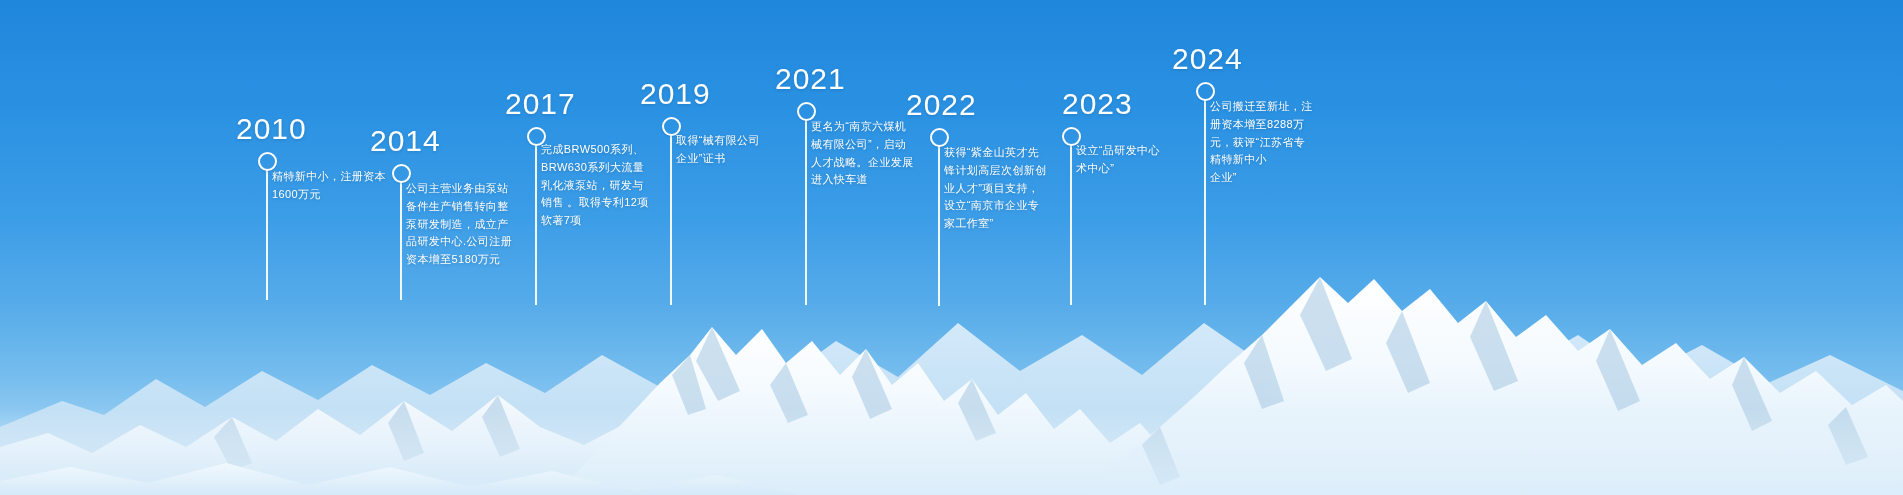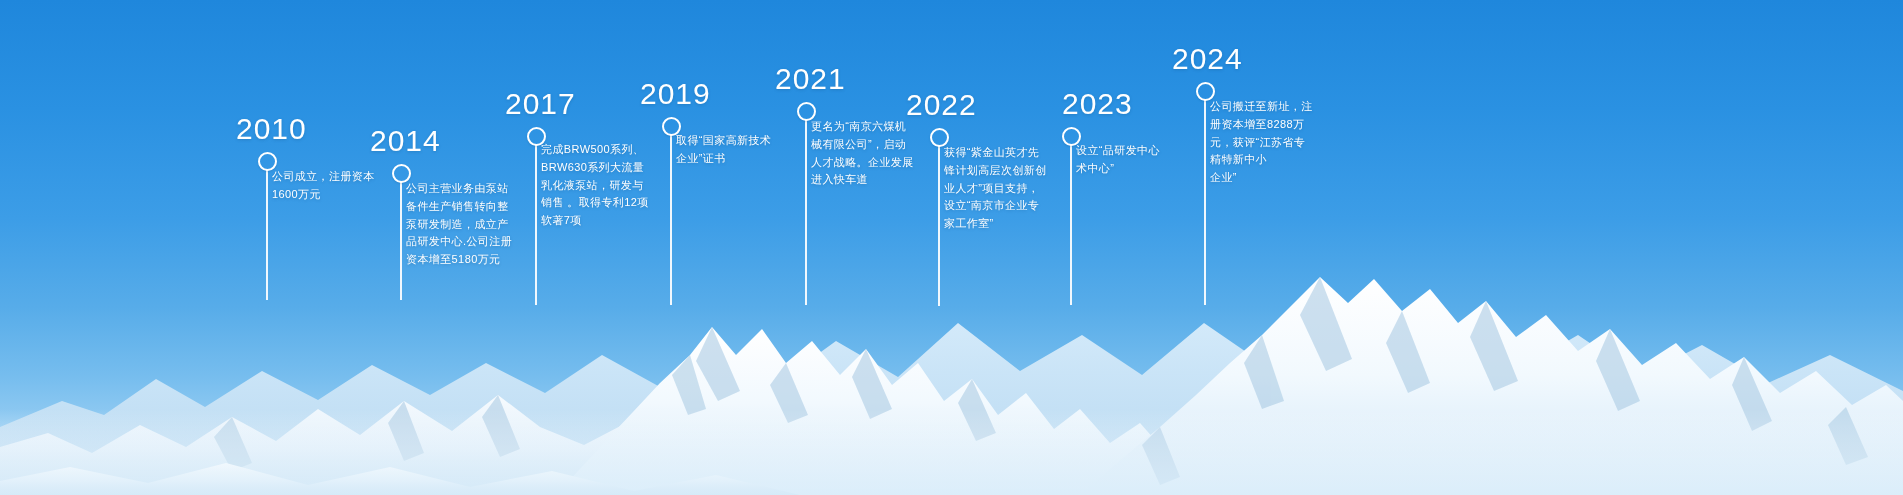--- a/index.html
+++ b/index.html
@@ -178,21 +178,21 @@
 
     <rect x="0" y="214" width="1903" height="86" fill="url(#hazeBot)"></rect>
   </svg>
 </div>
 
 <div id="timeline">
     <div class="tl-item">
       <div class="tl-year" style="left: 236px; top: 114px;">2010</div>
       <div class="tl-stem" style="left: 266px; top: 170px; height: 130px;"></div>
       <div class="tl-marker" style="left: 258px; top: 152px;"></div>
-      <div class="tl-desc" style="left: 272px; top: 168px; width: 150px;">公司成立，注册资本
+      <div class="tl-desc" style="left: 272px; top: 168px; width: 150px;">精特新中小，注册资本
 1600万元</div>
     </div>
     <div class="tl-item">
       <div class="tl-year" style="left: 370px; top: 126px;">2014</div>
       <div class="tl-stem" style="left: 400px; top: 182px; height: 118px;"></div>
       <div class="tl-marker" style="left: 392px; top: 164px;"></div>
       <div class="tl-desc" style="left: 406px; top: 180px; width: 150px;">公司主营业务由泵站
 备件生产销售转向整
 泵研发制造，成立产
 品研发中心.公司注册
@@ -205,21 +205,21 @@
       <div class="tl-desc" style="left: 541px; top: 141px; width: 155px;">完成BRW500系列、
 BRW630系列大流量
 乳化液泵站，研发与
 销售 。取得专利12项
 软著7项</div>
     </div>
     <div class="tl-item">
       <div class="tl-year" style="left: 640px; top: 79px;">2019</div>
       <div class="tl-stem" style="left: 670px; top: 135px; height: 170px;"></div>
       <div class="tl-marker" style="left: 662px; top: 117px;"></div>
-      <div class="tl-desc" style="left: 676px; top: 132px; width: 150px;">取得“国家高新技术
+      <div class="tl-desc" style="left: 676px; top: 132px; width: 150px;">取得“械有限公司
 企业”证书</div>
     </div>
     <div class="tl-item">
       <div class="tl-year" style="left: 775px; top: 64px; text-align: right;">2021</div>
       <div class="tl-stem" style="left: 805px; top: 120px; height: 185px;"></div>
       <div class="tl-marker" style="left: 797px; top: 102px;"></div>
       <div class="tl-desc" style="left: 811px; top: 118px; width: 152px;">更名为“南京六煤机
 械有限公司”，启动
 人才战略。企业发展
 进入快车道</div>

